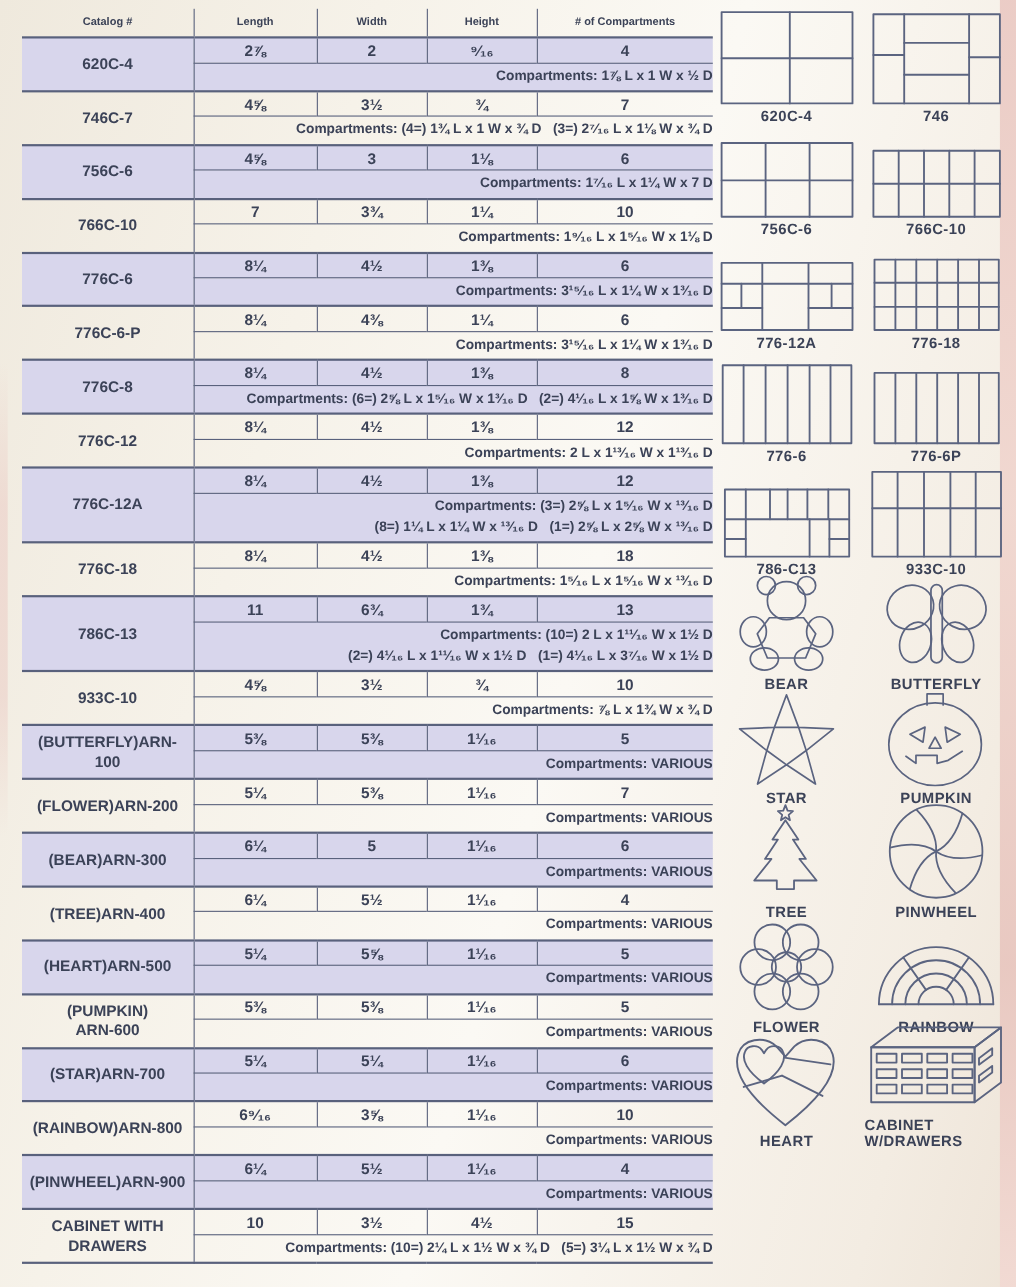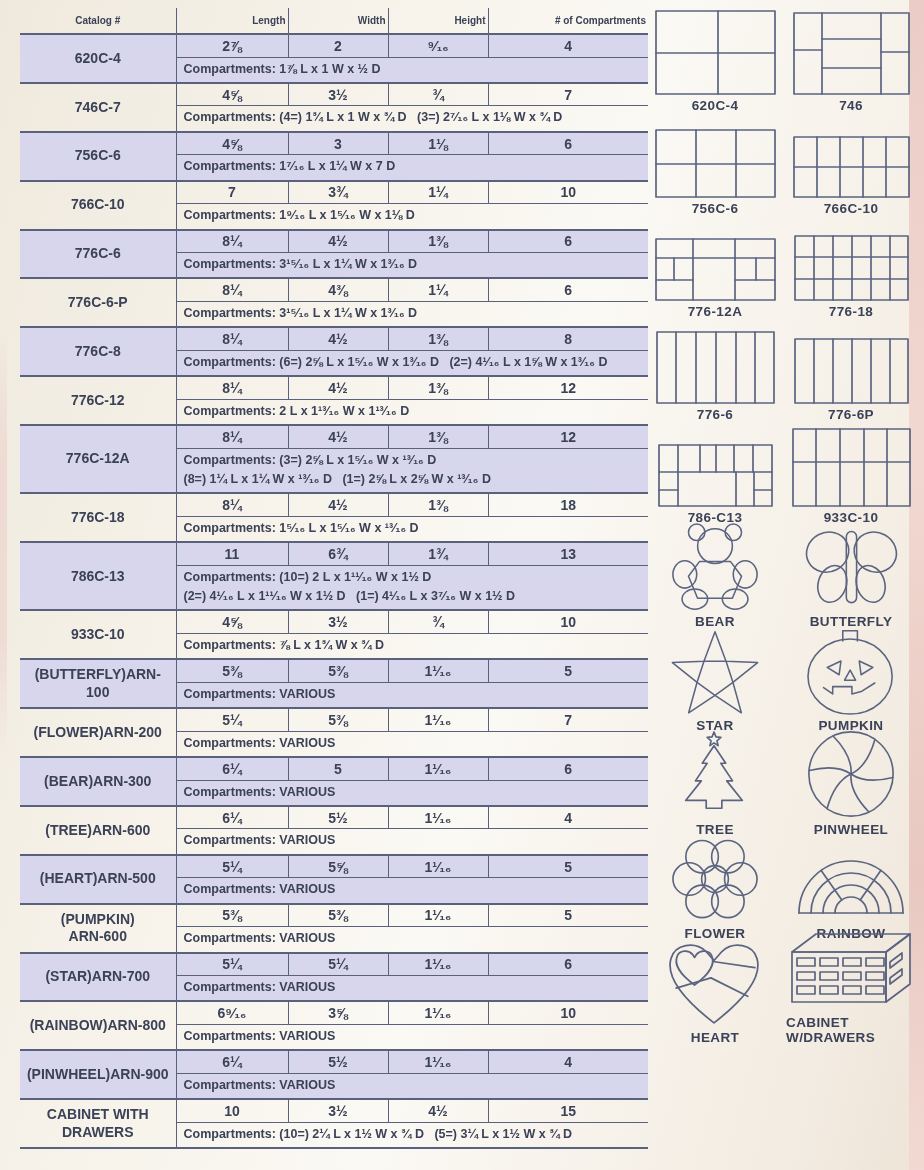--- a/index.html
+++ b/index.html
@@ -23,34 +23,34 @@
   
   table.catalog {
     position:absolute; left:20px; top:8px; width:628px;
     border-collapse:collapse; table-layout:fixed;
     border-bottom:2.5px solid #59617c;
   }
   th {
     height:26px; font-size:10px; font-weight:bold; text-align:center;
     border-bottom:2.2px solid #59617c; padding:0 2px;
   }
-  th:nth-child(n+2){ border-left:1.7px solid #59617c;text-align:right; }
+  th:nth-child(n+2){ border-left:1.7px solid #59617c; }
   tr.dims td { border-top:2.2px solid #59617c; }
   tr.dims td:nth-child(n+3){ border-left:1.7px solid #59617c; }
   td.cat {
     border-right:1.7px solid #59617c;
     font-weight:bold; font-size:14px; text-align:center; vertical-align:middle;
     white-space:pre-line; line-height:1.25; padding:0 4px;
   }
   tr.dims td:not(.cat){
     height:23px; font-size:14px; font-weight:bold; text-align:center; vertical-align:middle;
   }
   tr.details td {
     border-top:1.7px solid #59617c;
-    font-size:12.5px; font-weight:bold; padding:2px 0 3px 7px;
+    font-size:12.5px; font-weight:bold; padding:2px 0 3px 7px;text-align:right;
   }
   tr.details div { white-space:pre-wrap; line-height:1.55; }
   tr.shaded td { background:#d8d6ec; }
 
   
   .panel {
     position:absolute; left:650px; top:12px; width:266px;
     display:grid; grid-template-columns:1fr 1fr; column-gap:6px;
     justify-items:center; align-items:end;
   }
@@ -261,21 +261,21 @@
         <td>5</td>
         <td>1¹⁄₁₆</td>
         <td>6</td>
       </tr>
       <tr class="details shaded">
         <td colspan="4">
           <div>Compartments: VARIOUS</div>
         </td>
       </tr>
       <tr class="dims">
-        <td class="cat" rowspan="2">(TREE)ARN-600</td>
+        <td class="cat" rowspan="2">(TREE)ARN-400</td>
         <td>6¼</td>
         <td>5½</td>
         <td>1¹⁄₁₆</td>
         <td>4</td>
       </tr>
       <tr class="details">
         <td colspan="4">
           <div>Compartments: VARIOUS</div>
         </td>
       </tr>

